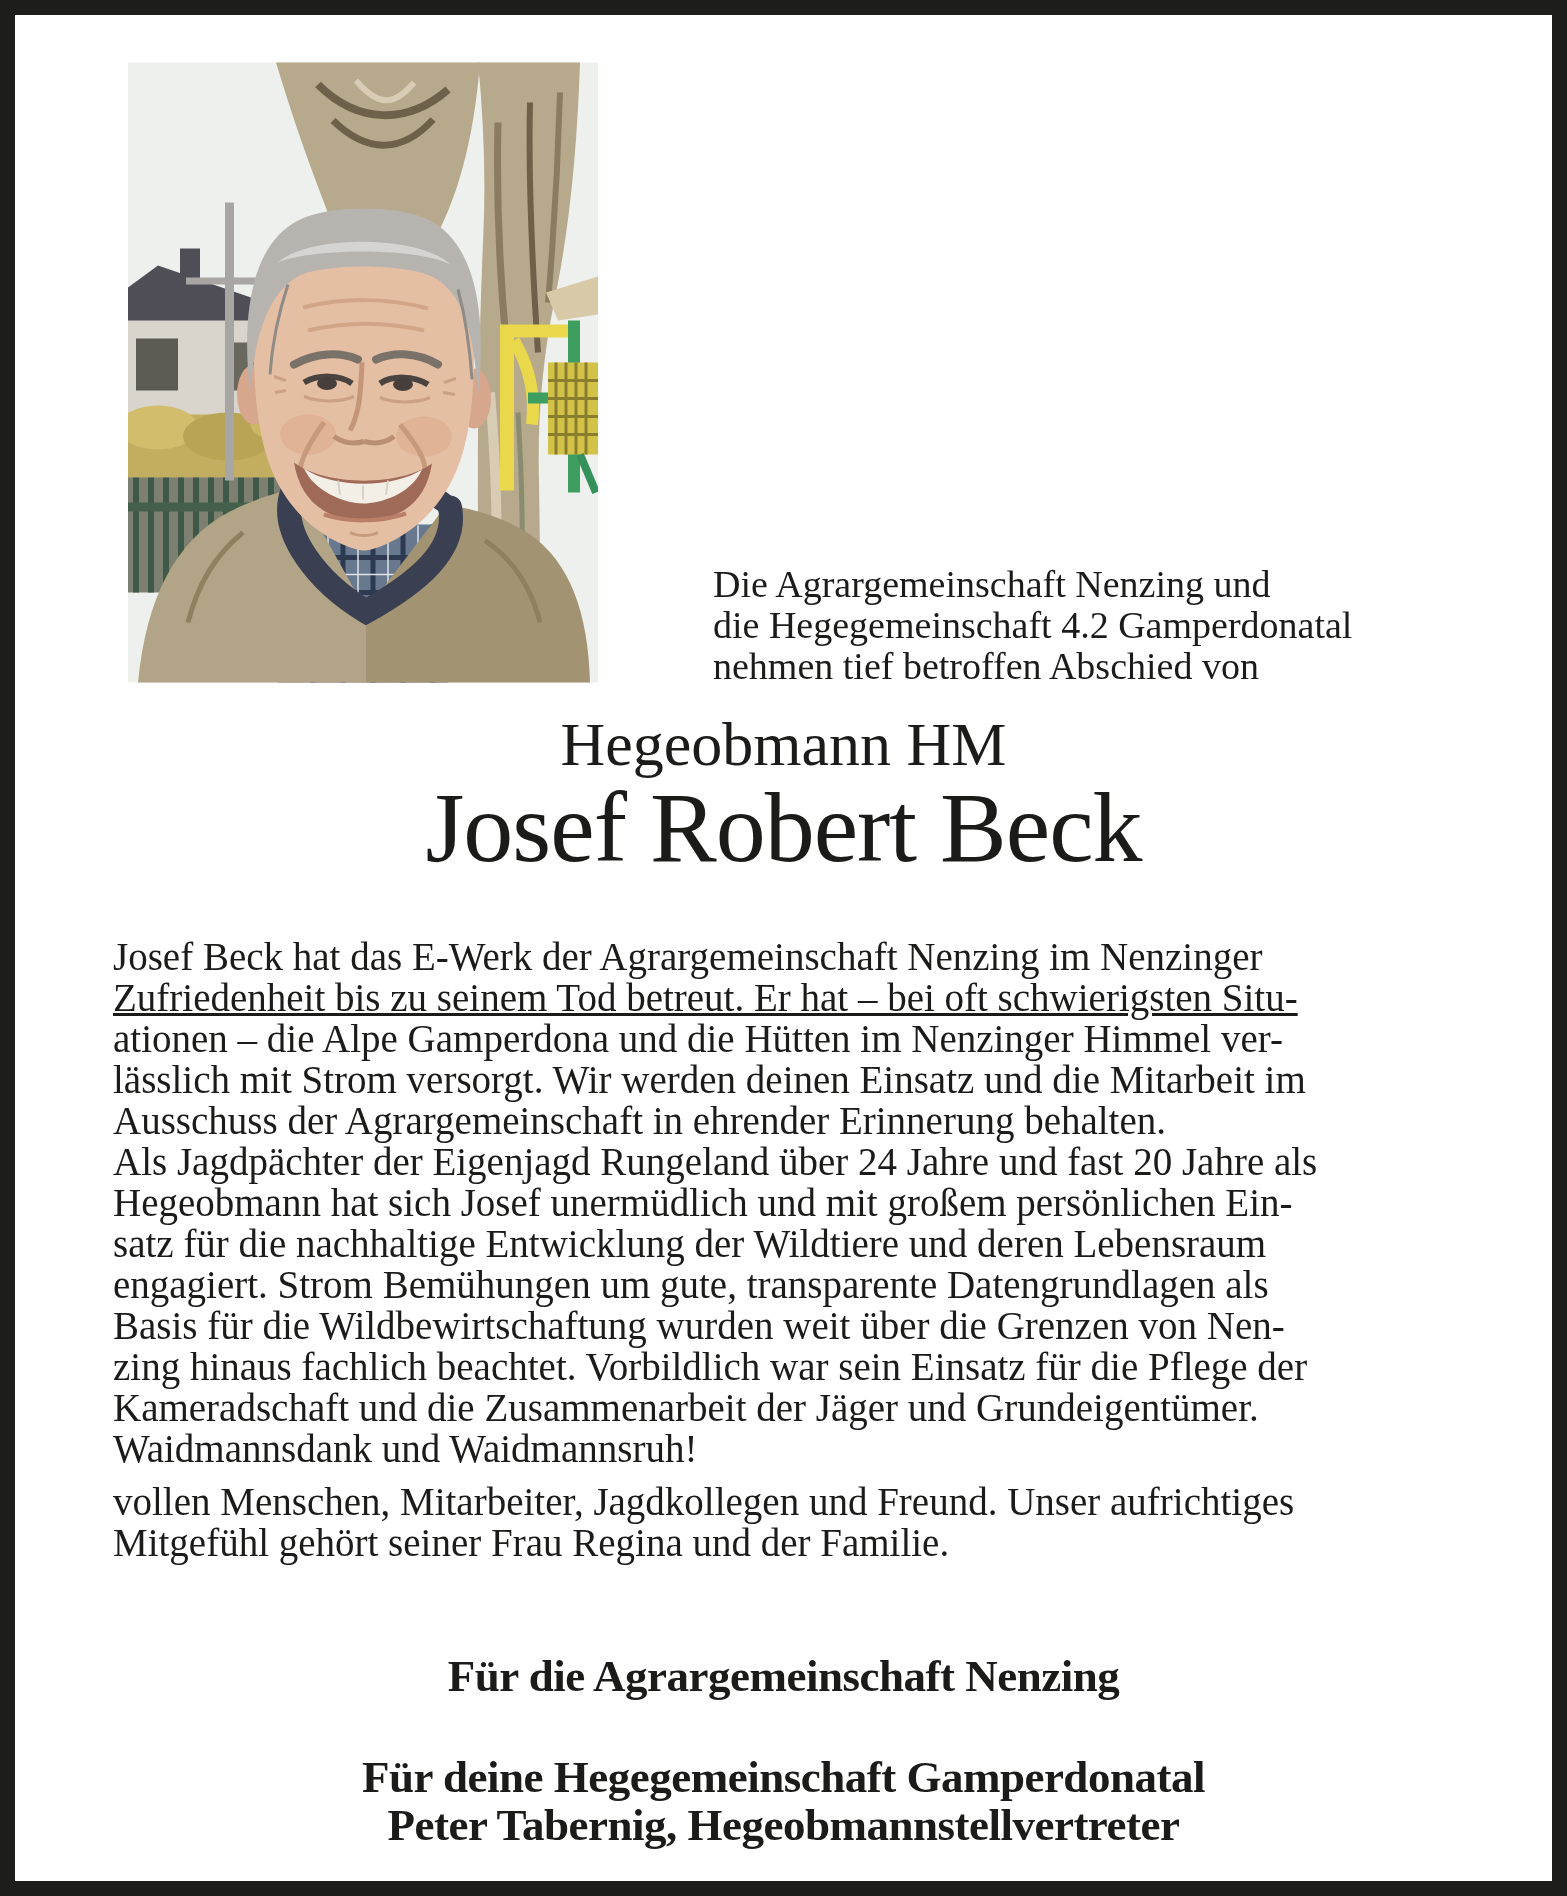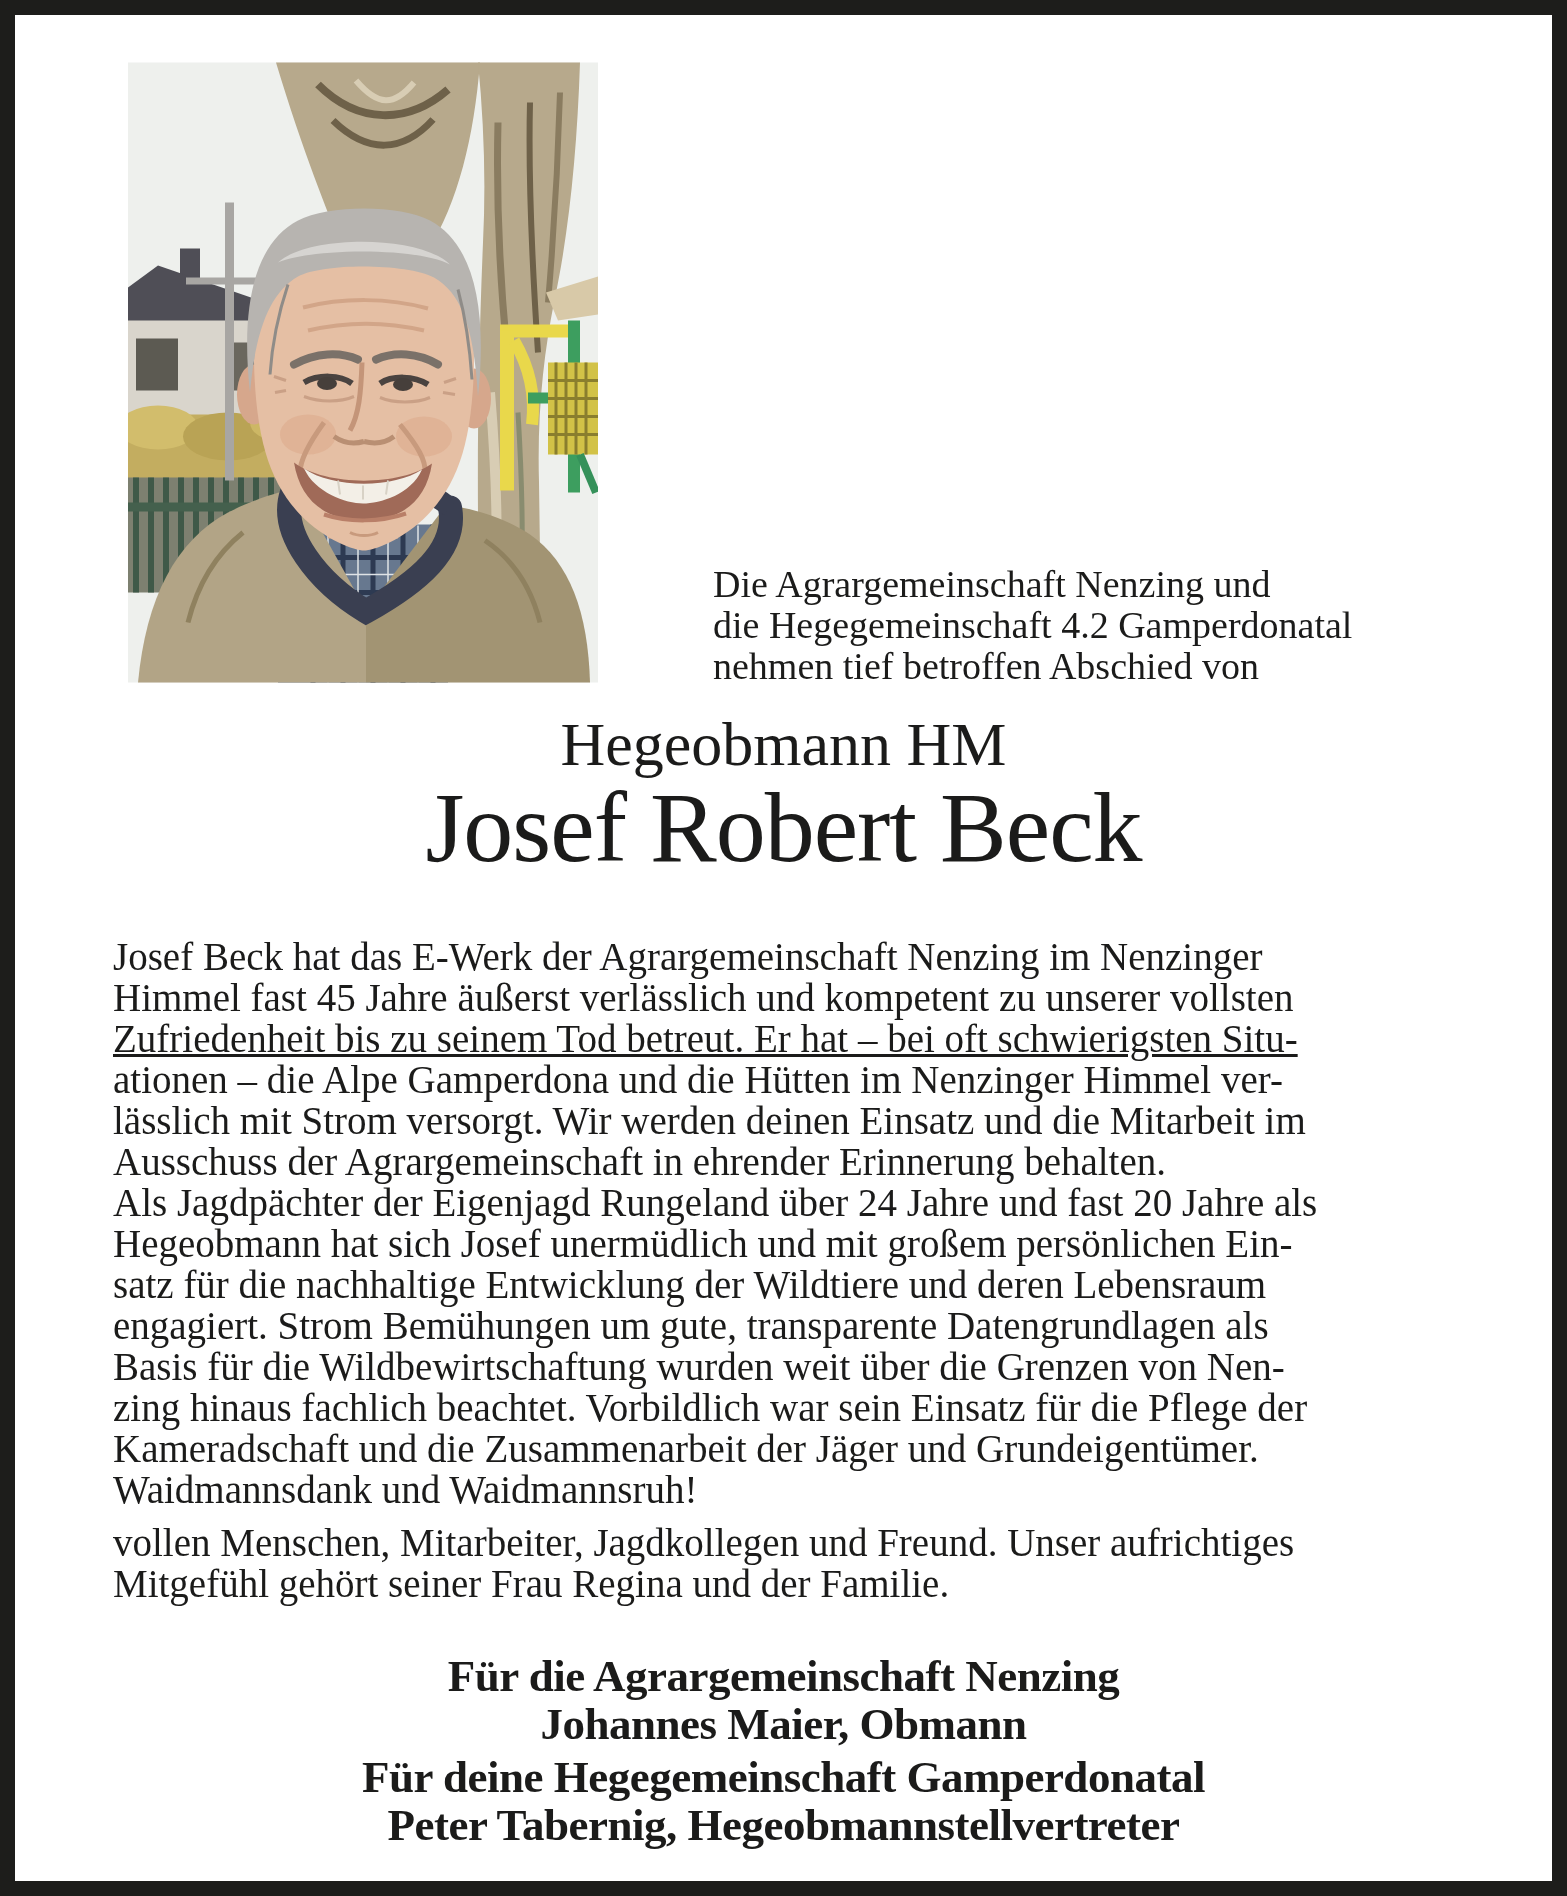--- a/index.html
+++ b/index.html
@@ -130,39 +130,37 @@
     <div class="line just fitline" style="white-space: nowrap;">Die Agrargemeinschaft Nenzing und</div>
     <div class="line just fitline" style="white-space: nowrap;">die Hegegemeinschaft 4.2 Gamperdonatal</div>
     <div class="line fitline" style="white-space: nowrap;">nehmen tief betroffen Abschied von</div>
   </div>
 
   <div class="pretitle">Hegeobmann HM</div>
   <div class="name">Josef Robert Beck</div>
 
   <div class="bodytext">
     <div class="line just fitline" style="white-space: nowrap;">Josef Beck hat das E-Werk der Agrargemeinschaft Nenzing im Nenzinger</div>
-    <div class="line just fitline" style="white-space: nowrap;">Himmel fast 45 Jahre äußerst verlässlich und kompetent zu unserer vollsten</div>
     <div class="line just fitline" style="white-space: nowrap; text-decoration: underline;">Zufriedenheit bis zu seinem Tod betreut. Er hat – bei oft schwierigsten Situ-</div>
     <div class="line just fitline" style="white-space: nowrap;">ationen – die Alpe Gamperdona und die Hütten im Nenzinger Himmel ver-</div>
     <div class="line just fitline" style="white-space: nowrap;">lässlich mit Strom versorgt. Wir werden deinen Einsatz und die Mitarbeit im</div>
     <div class="line fitline" style="white-space: nowrap;">Ausschuss der Agrargemeinschaft in ehrender Erinnerung behalten.</div>
     <div class="line just fitline" style="white-space: nowrap;">Als Jagdpächter der Eigenjagd Rungeland über 24 Jahre und fast 20 Jahre als</div>
     <div class="line just fitline" style="white-space: nowrap;">Hegeobmann hat sich Josef unermüdlich und mit großem persönlichen Ein-</div>
     <div class="line just fitline" style="white-space: nowrap;">satz für die nachhaltige Entwicklung der Wildtiere und deren Lebensraum</div>
     <div class="line just fitline" style="white-space: nowrap;">engagiert. Strom Bemühungen um gute, transparente Datengrundlagen als</div>
     <div class="line just fitline" style="white-space: nowrap;">Basis für die Wildbewirtschaftung wurden weit über die Grenzen von Nen-</div>
     <div class="line just fitline" style="white-space: nowrap;">zing hinaus fachlich beachtet. Vorbildlich war sein Einsatz für die Pflege der</div>
     <div class="line just fitline" style="white-space: nowrap;">Kameradschaft und die Zusammenarbeit der Jäger und Grundeigentümer.</div>
     <div class="line fitline" style="white-space: nowrap;">Waidmannsdank und Waidmannsruh!</div>
     <div class="line just fitline" style="white-space: nowrap; margin-top: 12px;">vollen Menschen, Mitarbeiter, Jagdkollegen und Freund. Unser aufrichtiges</div>
     <div class="line fitline" style="white-space: nowrap;">Mitgefühl gehört seiner Frau Regina und der Familie.</div>
   </div>
 
   <div class="sig sig1">
     <div>Für die Agrargemeinschaft Nenzing</div>
-    <div>Johannes Maier, Obmann</div>
   </div>
 
   <div class="sig sig2">
     <div>Für deine Hegegemeinschaft Gamperdonatal</div>
     <div>Peter Tabernig, Hegeobmannstellvertreter</div>
   </div>
 </div>
 
 </body></html>

